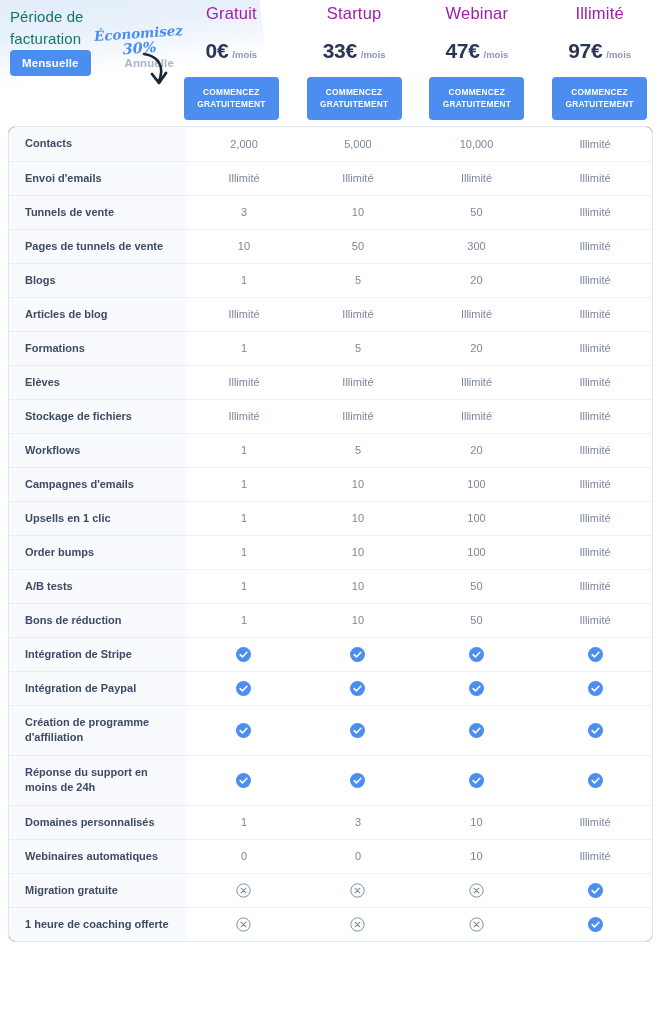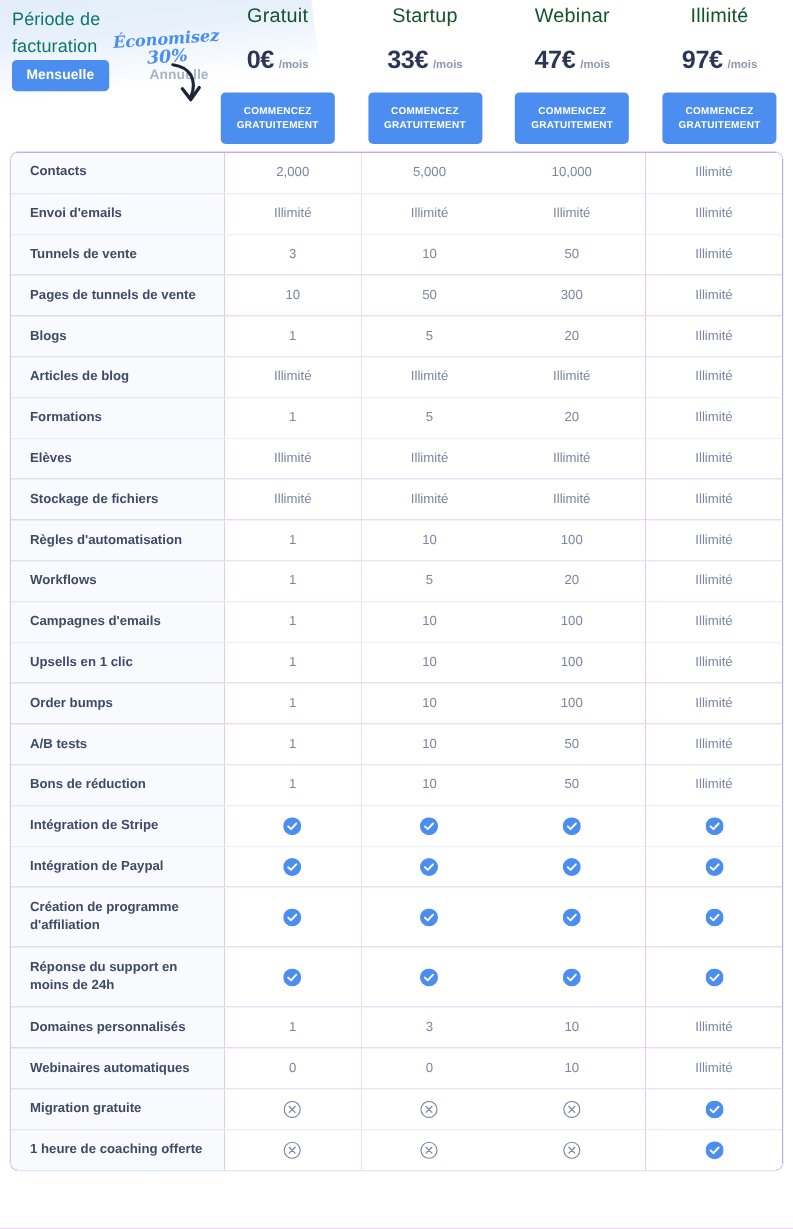--- a/index.html
+++ b/index.html
@@ -95,21 +95,21 @@
 
   
   .plans { flex: 1; display: flex; }
   .plan {
     flex: 1;
     text-align: center;
     padding-top: 4px;
   }
   .plan-name {
     font-size: 16.5px;
-    color: #14532d;
+    color: #a21caf;
     letter-spacing: .2px;
   }
   .plan-price-row {
     margin-top: 16px;
     display: flex;
     align-items: baseline;
     justify-content: center;
     gap: 4px;
   }
   .plan-price {
@@ -140,21 +140,21 @@
   }
 
   
   .table-wrap {
     position: relative;
     z-index: 2;
     margin: 0 8px;
     border: 1px solid #d9e8f7;
     border-radius: 7px;
     overflow: hidden;
-    background: #a21caf;
+    background: #be185d;
   }
   table { width: 100%; border-collapse: collapse; }
 
   td {
     font-size: 11px;
     color: #7b879e;
     text-align: center;
     vertical-align: middle;
     border-bottom: 1px solid #eef2f8;
     height: 34px;
@@ -329,27 +329,20 @@
           <td>Illimité</td>
         </tr>
         <tr>
           <td class="feature">Stockage de fichiers</td>
           <td>Illimité</td>
           <td>Illimité</td>
           <td>Illimité</td>
           <td>Illimité</td>
         </tr>
         <tr>
-          <td class="feature">Règles d'automatisation</td>
-          <td>1</td>
-          <td>10</td>
-          <td>100</td>
-          <td>Illimité</td>
-        </tr>
-        <tr>
           <td class="feature">Workflows</td>
           <td>1</td>
           <td>5</td>
           <td>20</td>
           <td>Illimité</td>
         </tr>
         <tr>
           <td class="feature">Campagnes d'emails</td>
           <td>1</td>
           <td>10</td>

